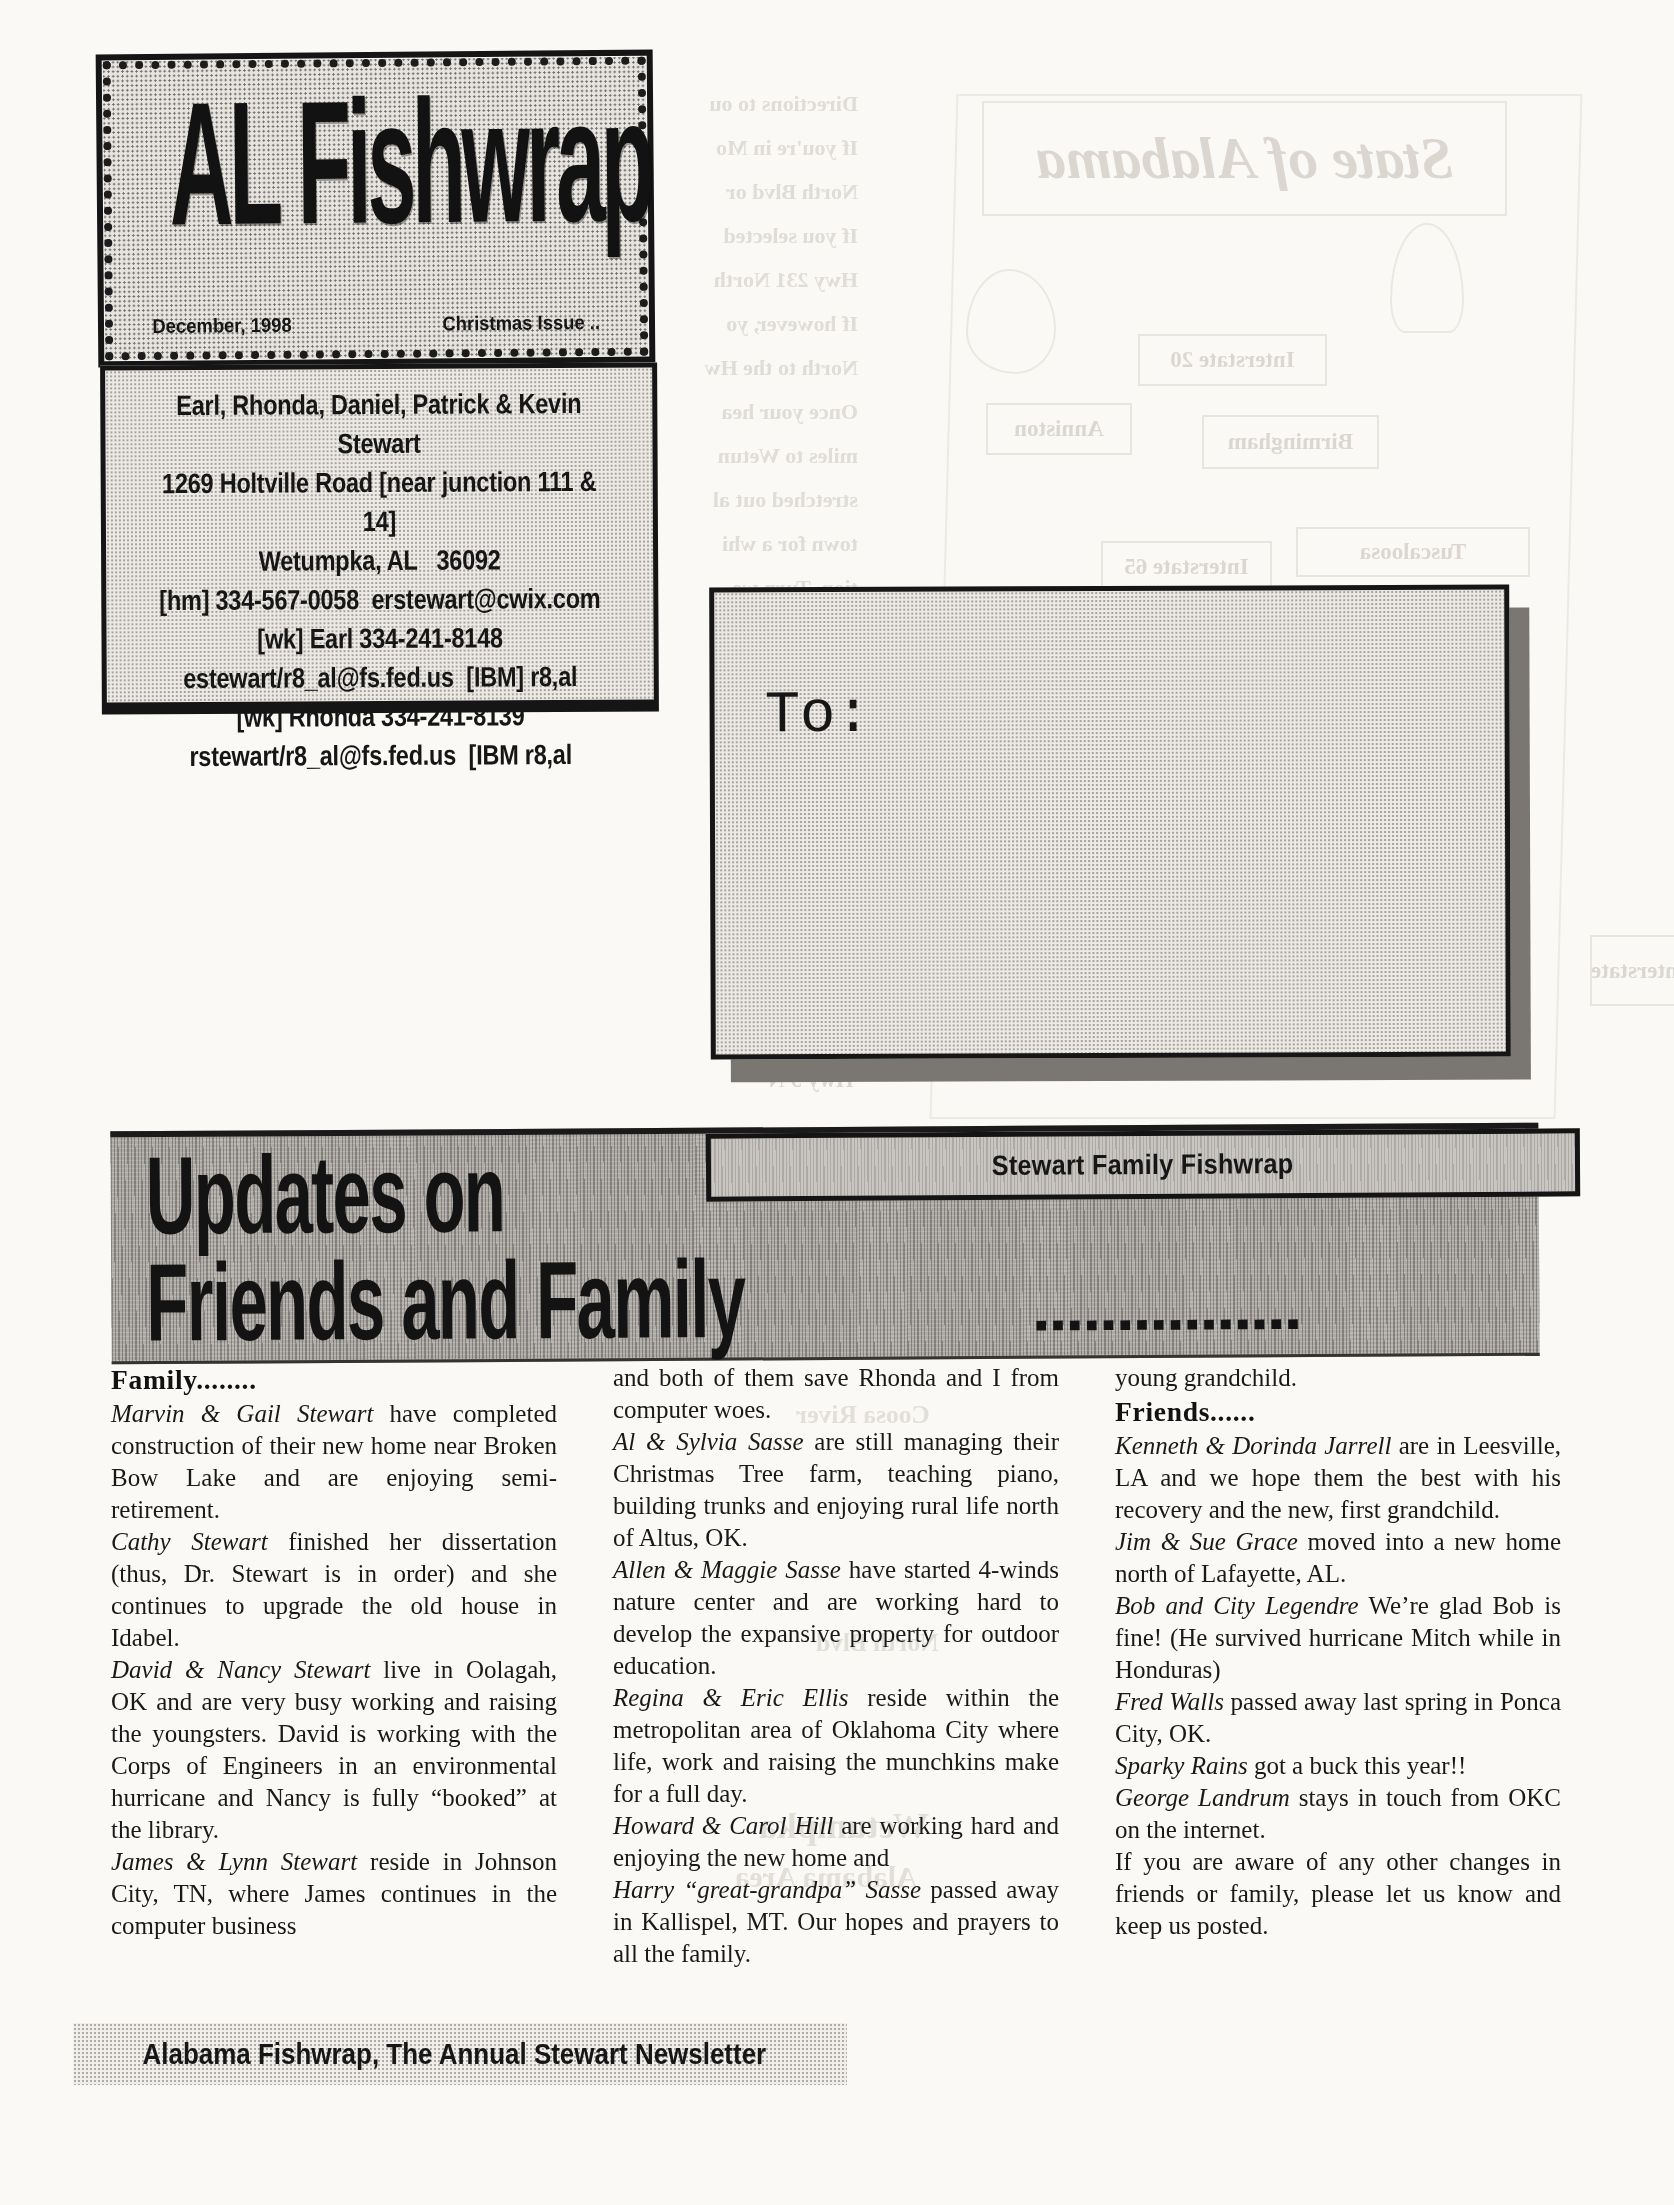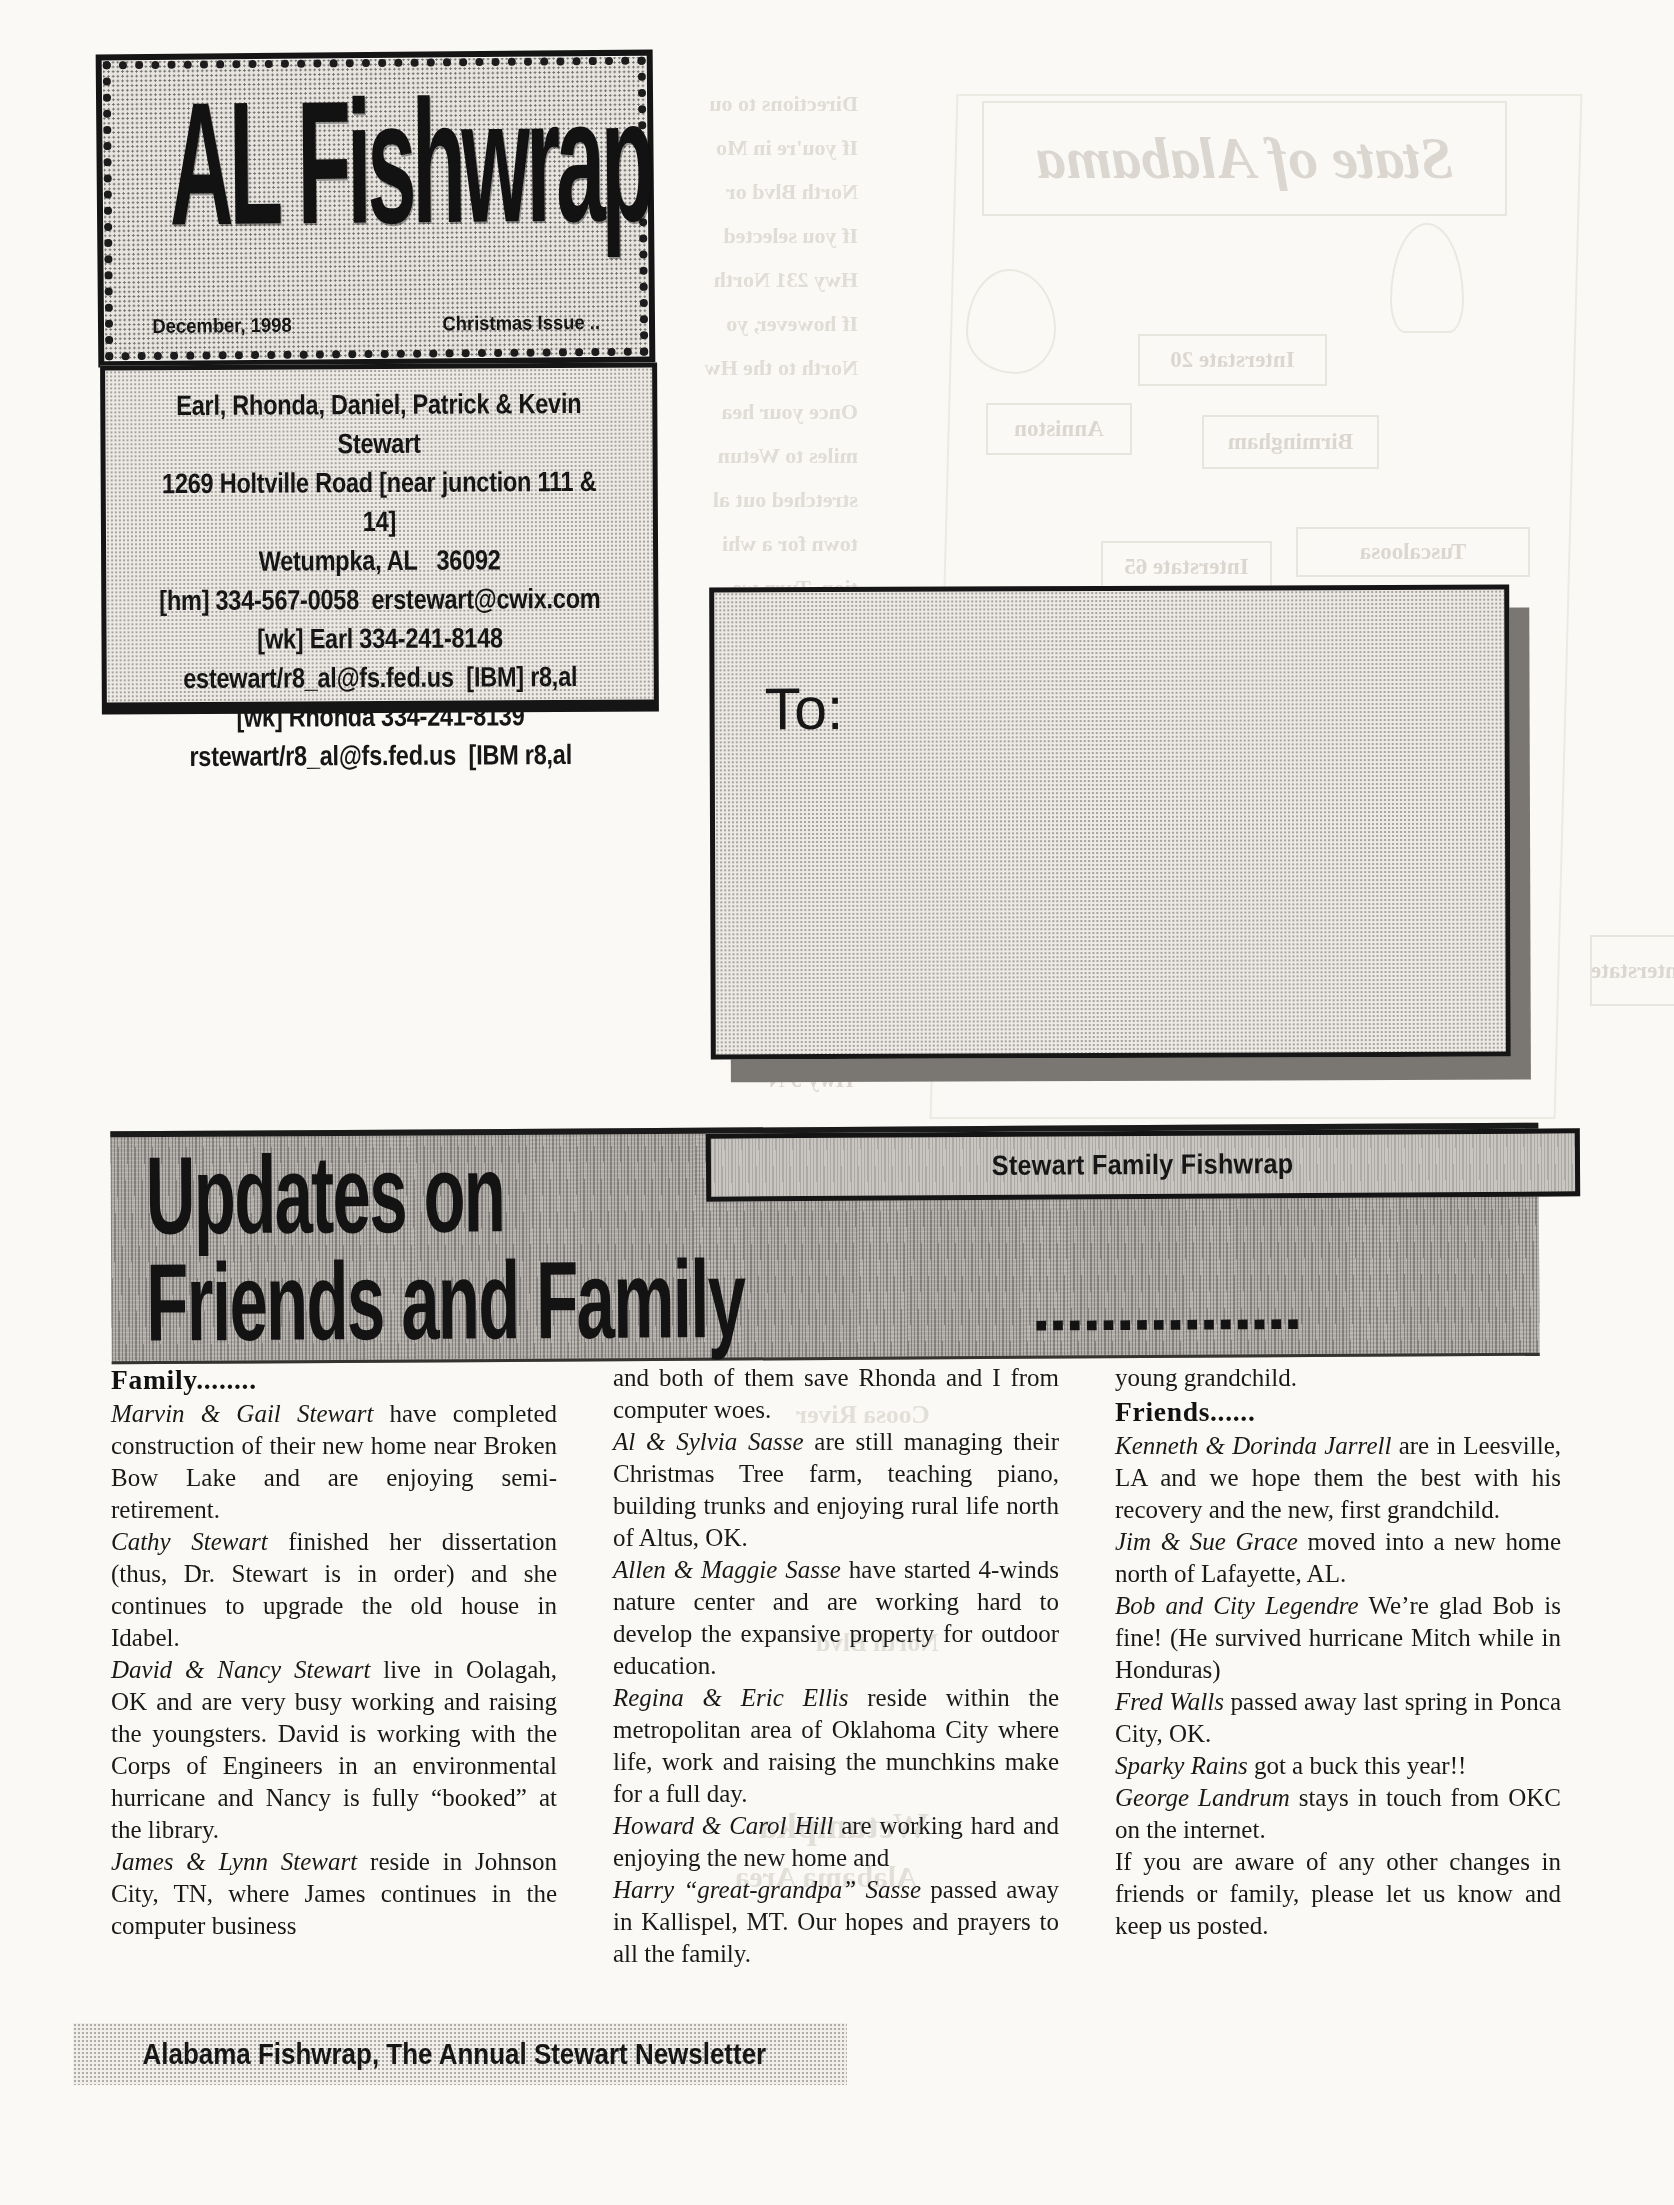--- a/index.html
+++ b/index.html
@@ -39,22 +39,22 @@
   
   .address-card{left:101px;top:364px;width:547px;height:332px;border:5.4px solid #151515;
     border-bottom-width:12px;transform:rotate(-0.3deg);}
   .address-lines{padding-top:16px;text-align:center;font-family:"Liberation Sans",sans-serif;
     font-weight:bold;font-size:28px;line-height:39px;letter-spacing:-0.3px;
     transform:scaleX(.84);transform-origin:center;}
 
   
   .to-box{left:710px;top:586px;width:790px;height:462px;border:5.4px solid #161616;
     box-shadow:20px 23px 0 #7a7773;transform:rotate(-0.2deg);}
-  .to-label{position:absolute;left:50px;top:88px;font-size:59px;line-height:1;
-    font-family:Liberation Sans, sans-serif;}
+  .to-label{position:absolute;left:50px;top:94px;font-size:59px;line-height:1;
+    font-family:Liberation Mono, monospace;}
 
   
   .banner{left:111px;top:1127px;width:1428px;height:224px;border-top:6.7px solid #1a1a1a;
     border-bottom:3.4px solid #35332f;transform:rotate(-0.35deg);}
   .banner-line{position:absolute;left:35px;white-space:nowrap;}
   .banner-line1{top:23px;}
   .banner-line2{top:130px;}
   .banner-title{display:inline-block;font-family:"Liberation Sans",sans-serif;font-weight:bold;
     font-size:86px;letter-spacing:-2px;transform:scale(.8,1.28);transform-origin:left bottom;
     color:#131313;}

